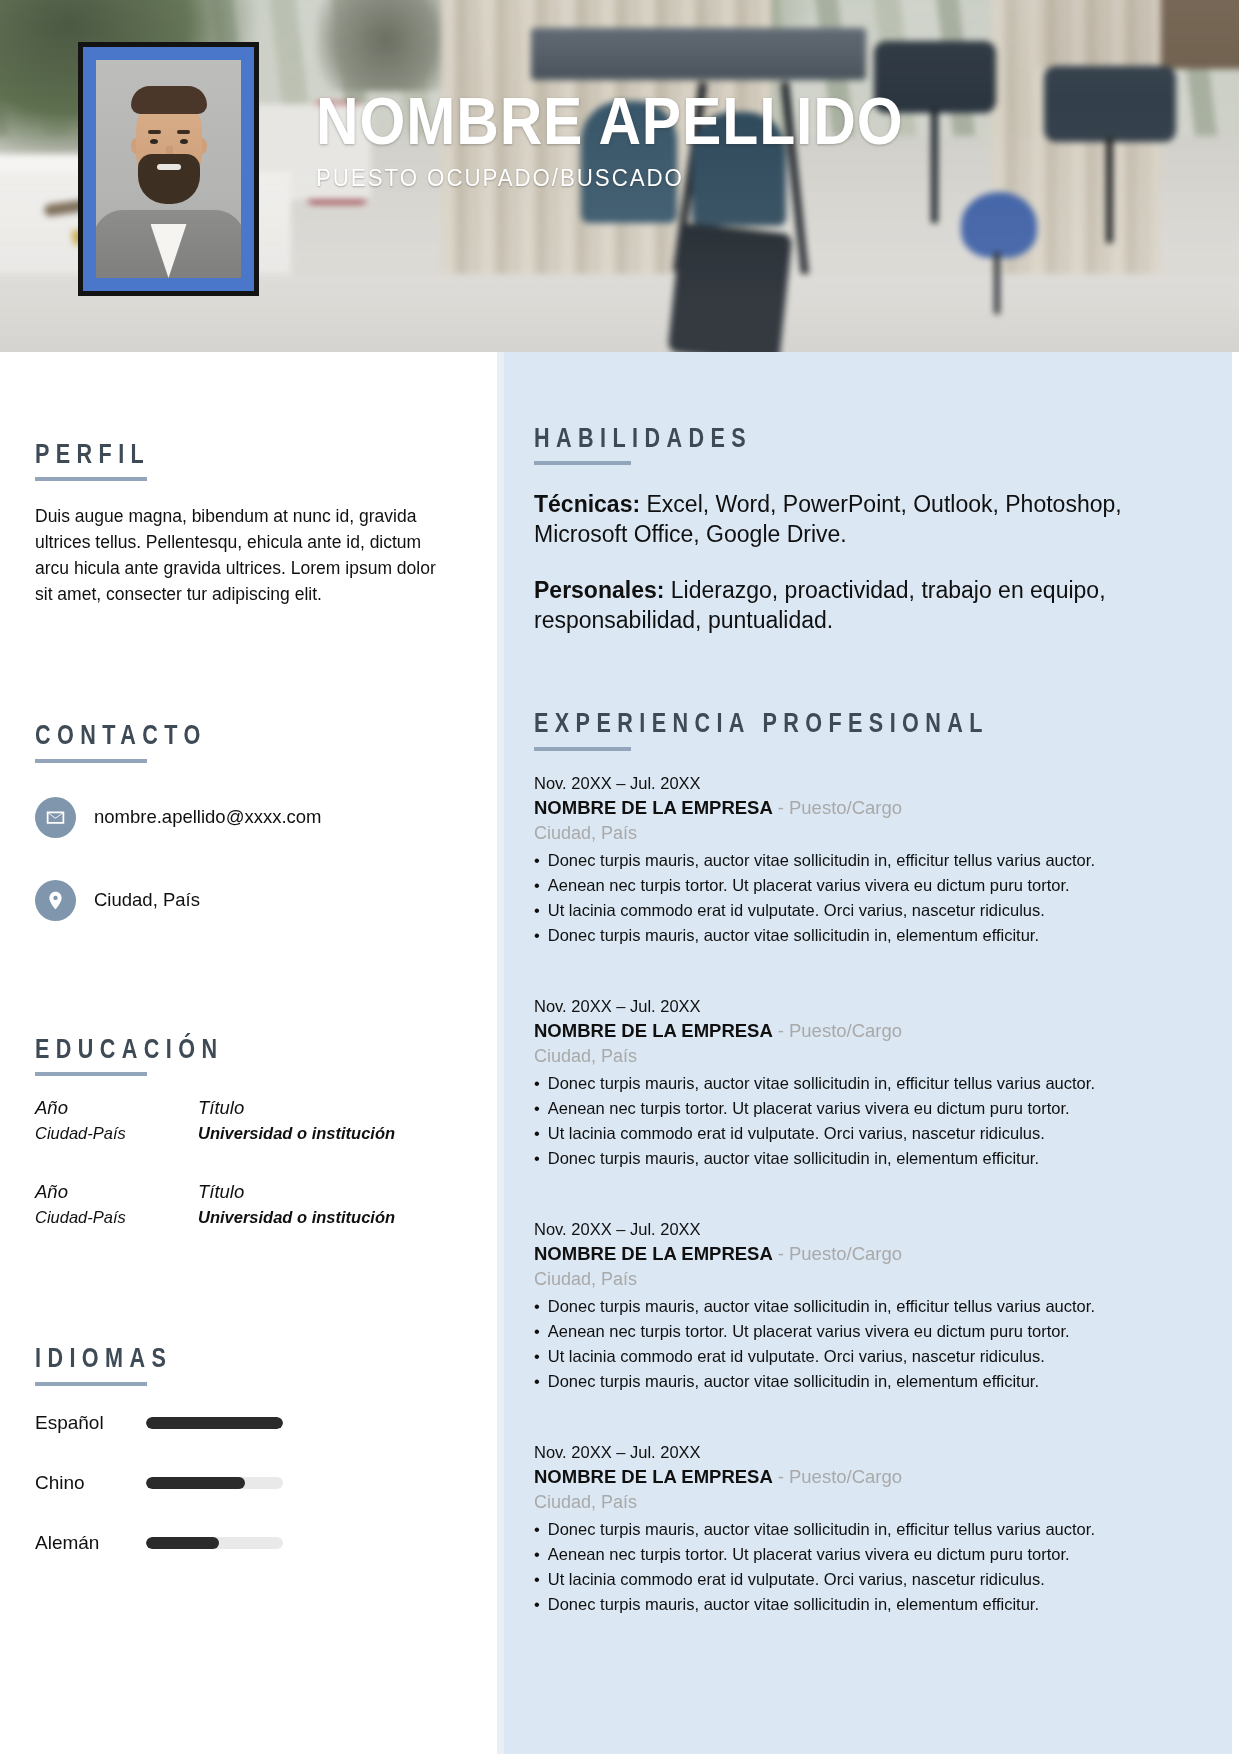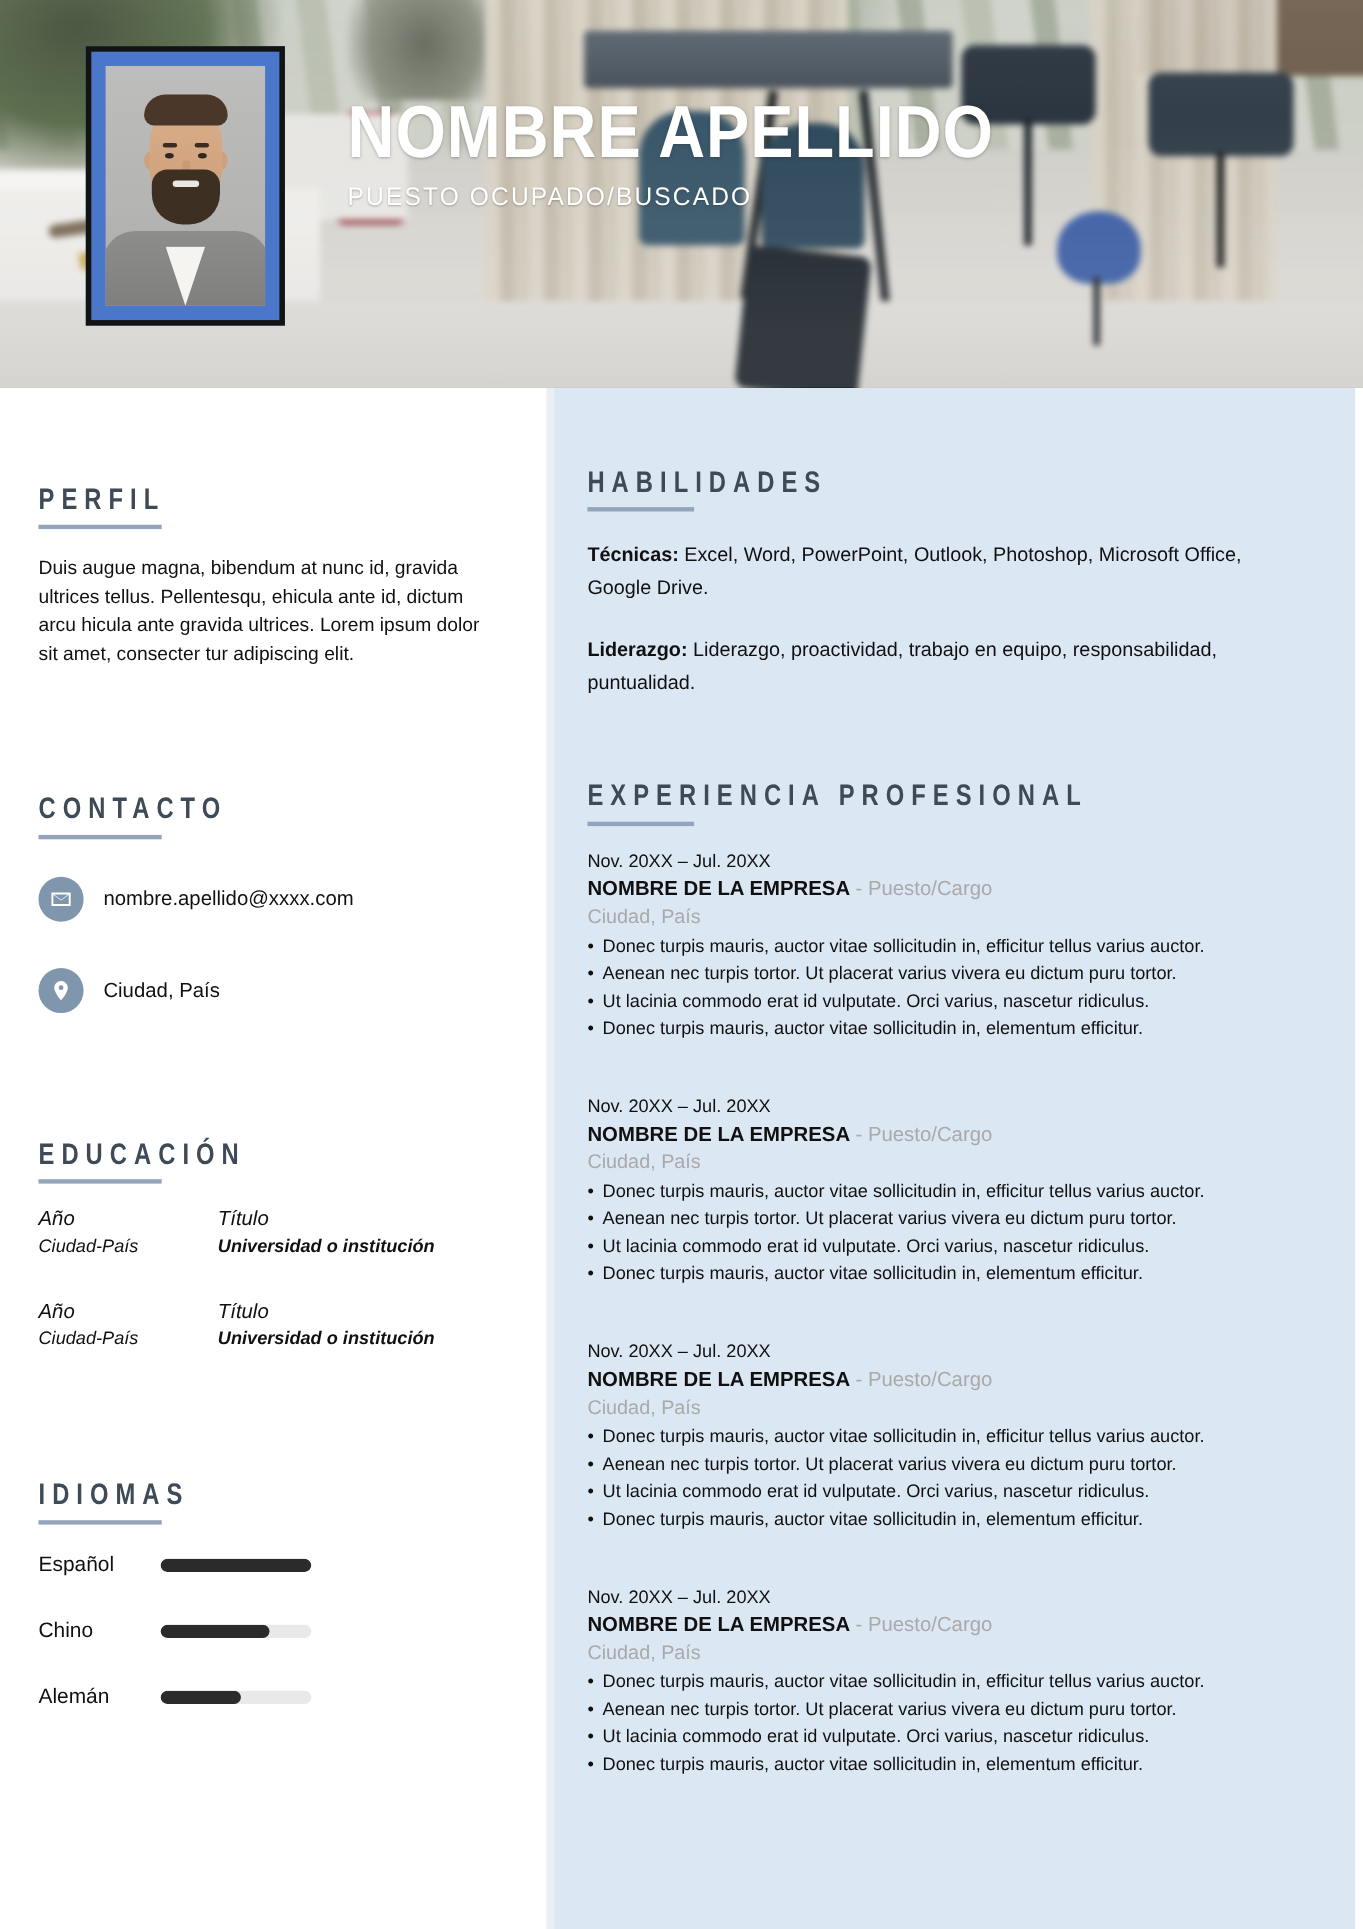--- a/index.html
+++ b/index.html
@@ -101,21 +101,21 @@
   .lrow{display:flex;align-items:center;margin-top:38px;}
   .lrow.first{margin-top:26px;}
   .lname{width:111px;font-size:19px;color:#101010;}
   .ltrack{width:137px;height:12px;border-radius:6px;background:#e9e9e9;overflow:hidden;}
   .lfill{height:100%;border-radius:6px;background:#2b2b2b;}
 
   
   .right-panel{position:absolute;left:497px;top:352px;width:735px;height:1402px;box-sizing:border-box;
     background:#dbe7f3;border-left:7px solid #eaeff5;padding:0 101px 0 30px;}
   .sec-habilidades{padding-top:70px;}
-  .skills{margin:24px 0 0 0;font-size:18px;line-height:30px;color:#101010;}
+  .skills{margin:24px 0 0 0;font-size:23px;line-height:30px;color:#101010;}
   .skills.second{margin-top:26px;}
   .skills b{font-weight:700;}
 
   .sec-experiencia{margin-top:72px;}
   .xentry{margin-top:46px;}
   .xentry.first{margin-top:20px;}
   .xdate{font-size:16.5px;line-height:24px;color:#101010;}
   .xcompany{font-size:18.5px;line-height:26px;color:#101010;font-weight:700;}
   .xsep,.xrole{font-weight:400;color:#a9a9a9;}
   .xsep{margin:0 5px;}
@@ -268,21 +268,21 @@
       </div>
     </section>
   </aside>
 
   <main class="right-panel">
 
     <section class="sec-habilidades">
       <h2 class="sec">HABILIDADES</h2>
       <div class="rule"></div>
       <p class="skills"><b>Técnicas:</b><span> Excel, Word, PowerPoint, Outlook, Photoshop, Microsoft Office, Google Drive.</span></p>
-      <p class="skills second"><b>Liderazgo:</b><span> Liderazgo, proactividad, trabajo en equipo, responsabilidad, puntualidad.</span></p>
+      <p class="skills second"><b>Personales:</b><span> Liderazgo, proactividad, trabajo en equipo, responsabilidad, puntualidad.</span></p>
     </section>
 
     <section class="sec-experiencia">
       <h2 class="sec">EXPERIENCIA PROFESIONAL</h2>
       <div class="rule"></div>
 
       <div class="xentry first">
         <div class="xdate">Nov. 20XX – Jul. 20XX</div>
         <div class="xcompany"><span>NOMBRE DE LA EMPRESA</span><span class="xsep">-</span><span class="xrole">Puesto/Cargo</span></div>
         <div class="xloc">Ciudad, País</div>

